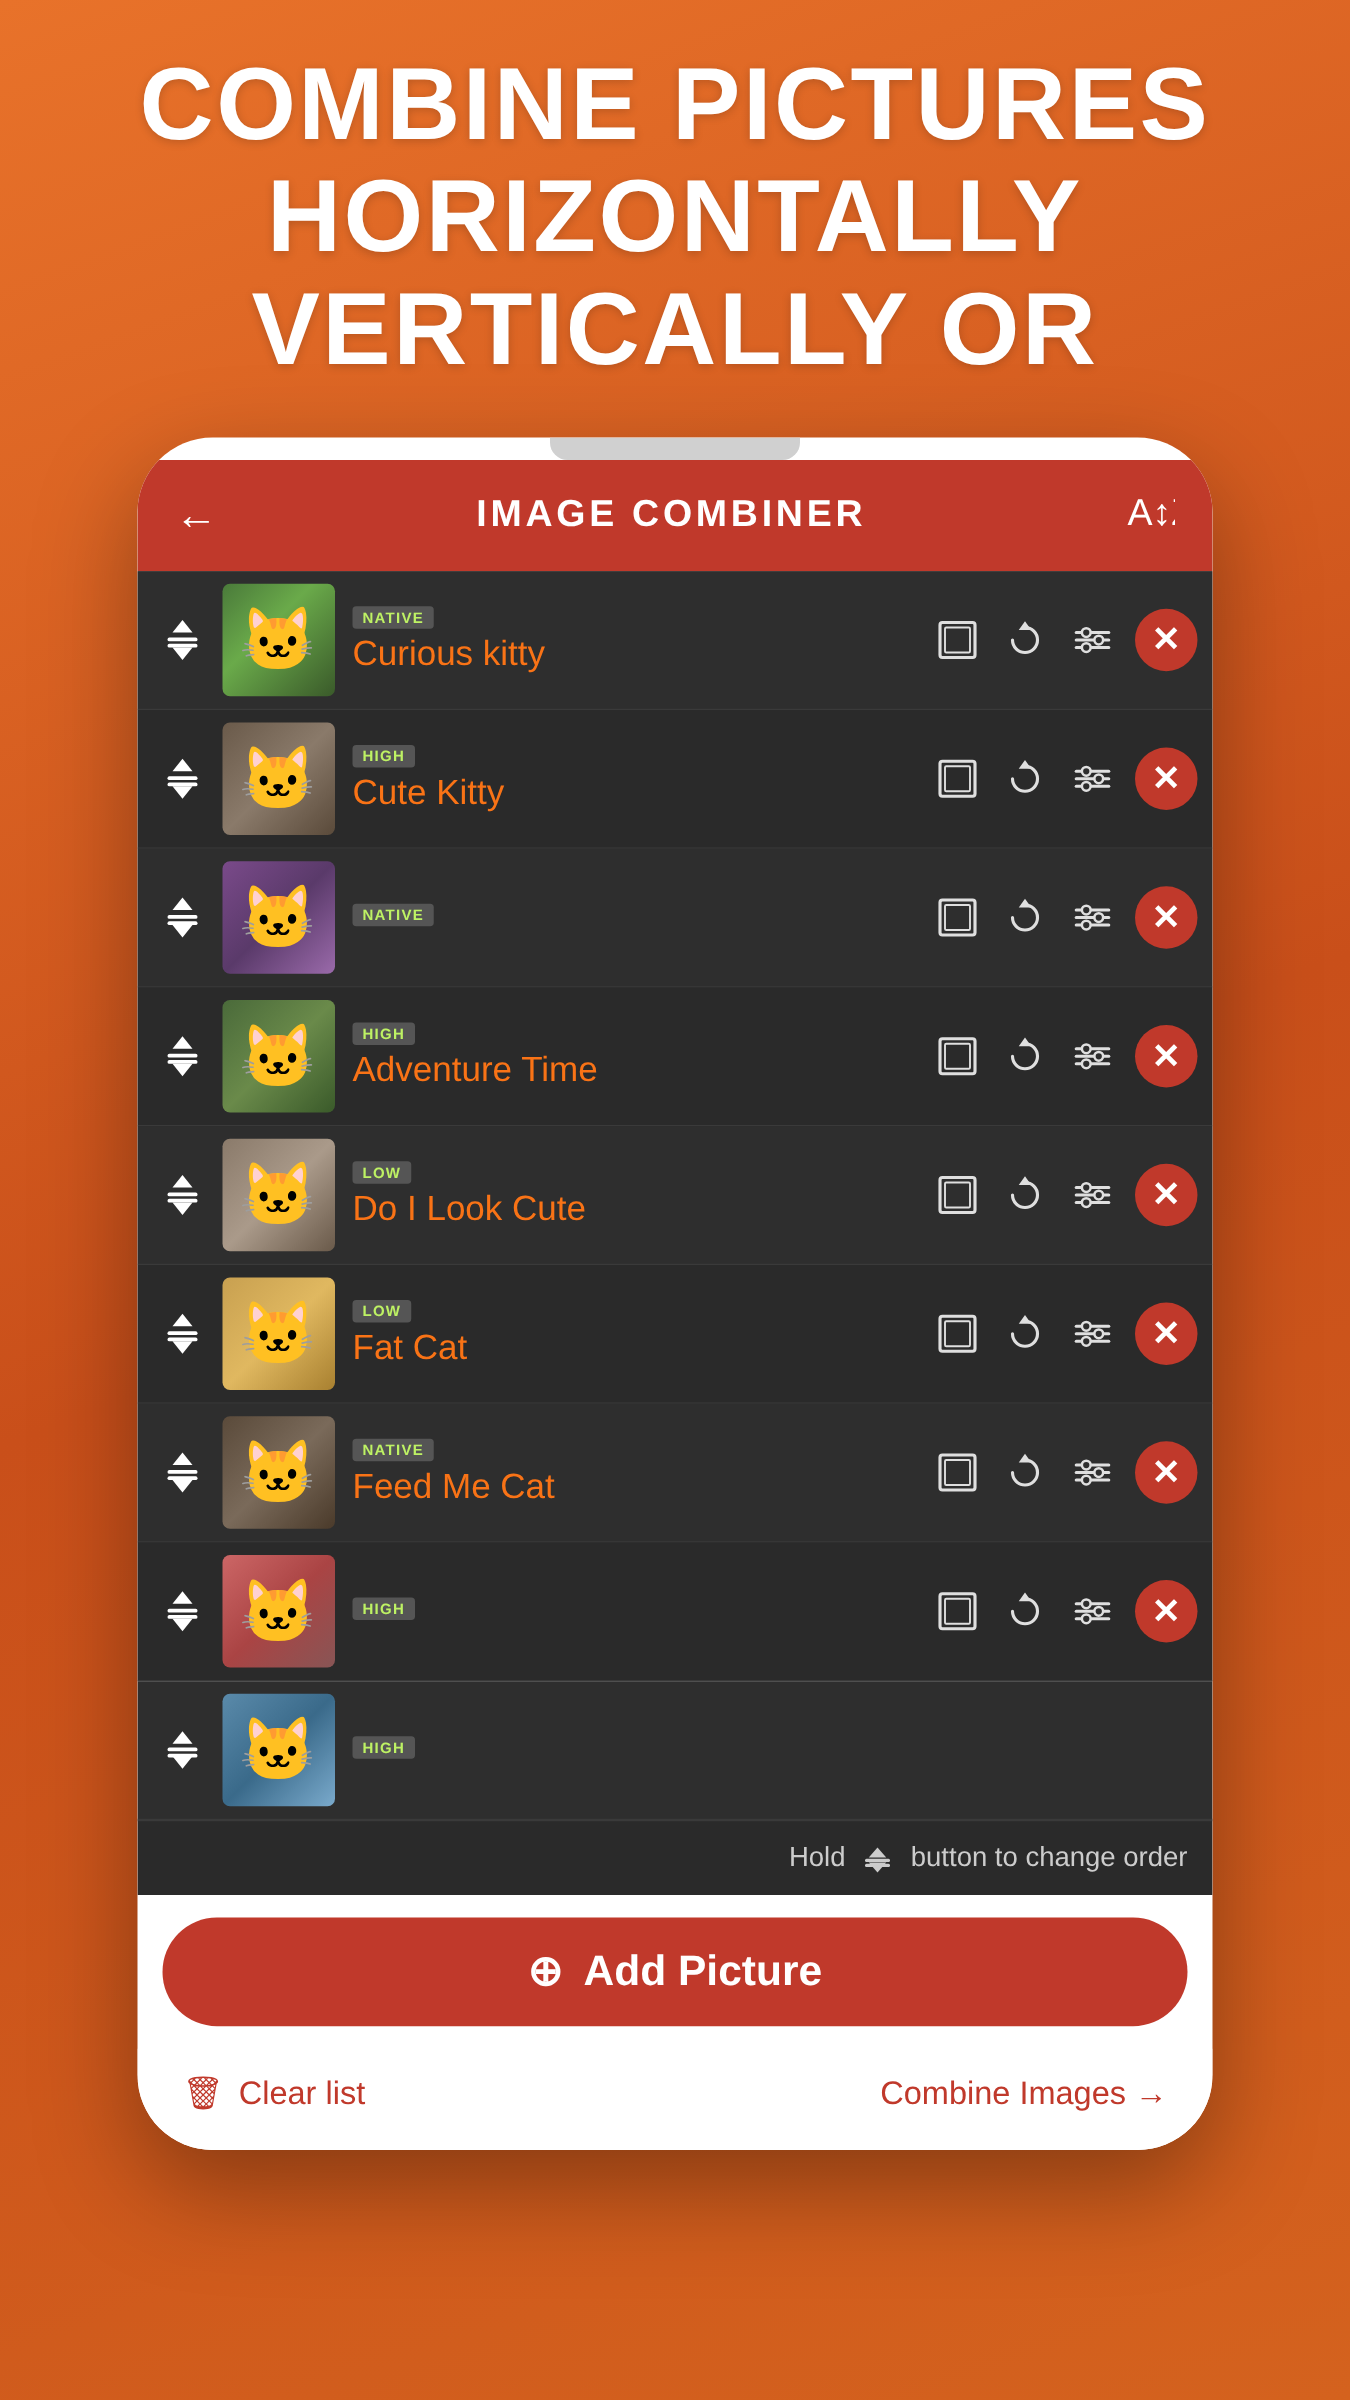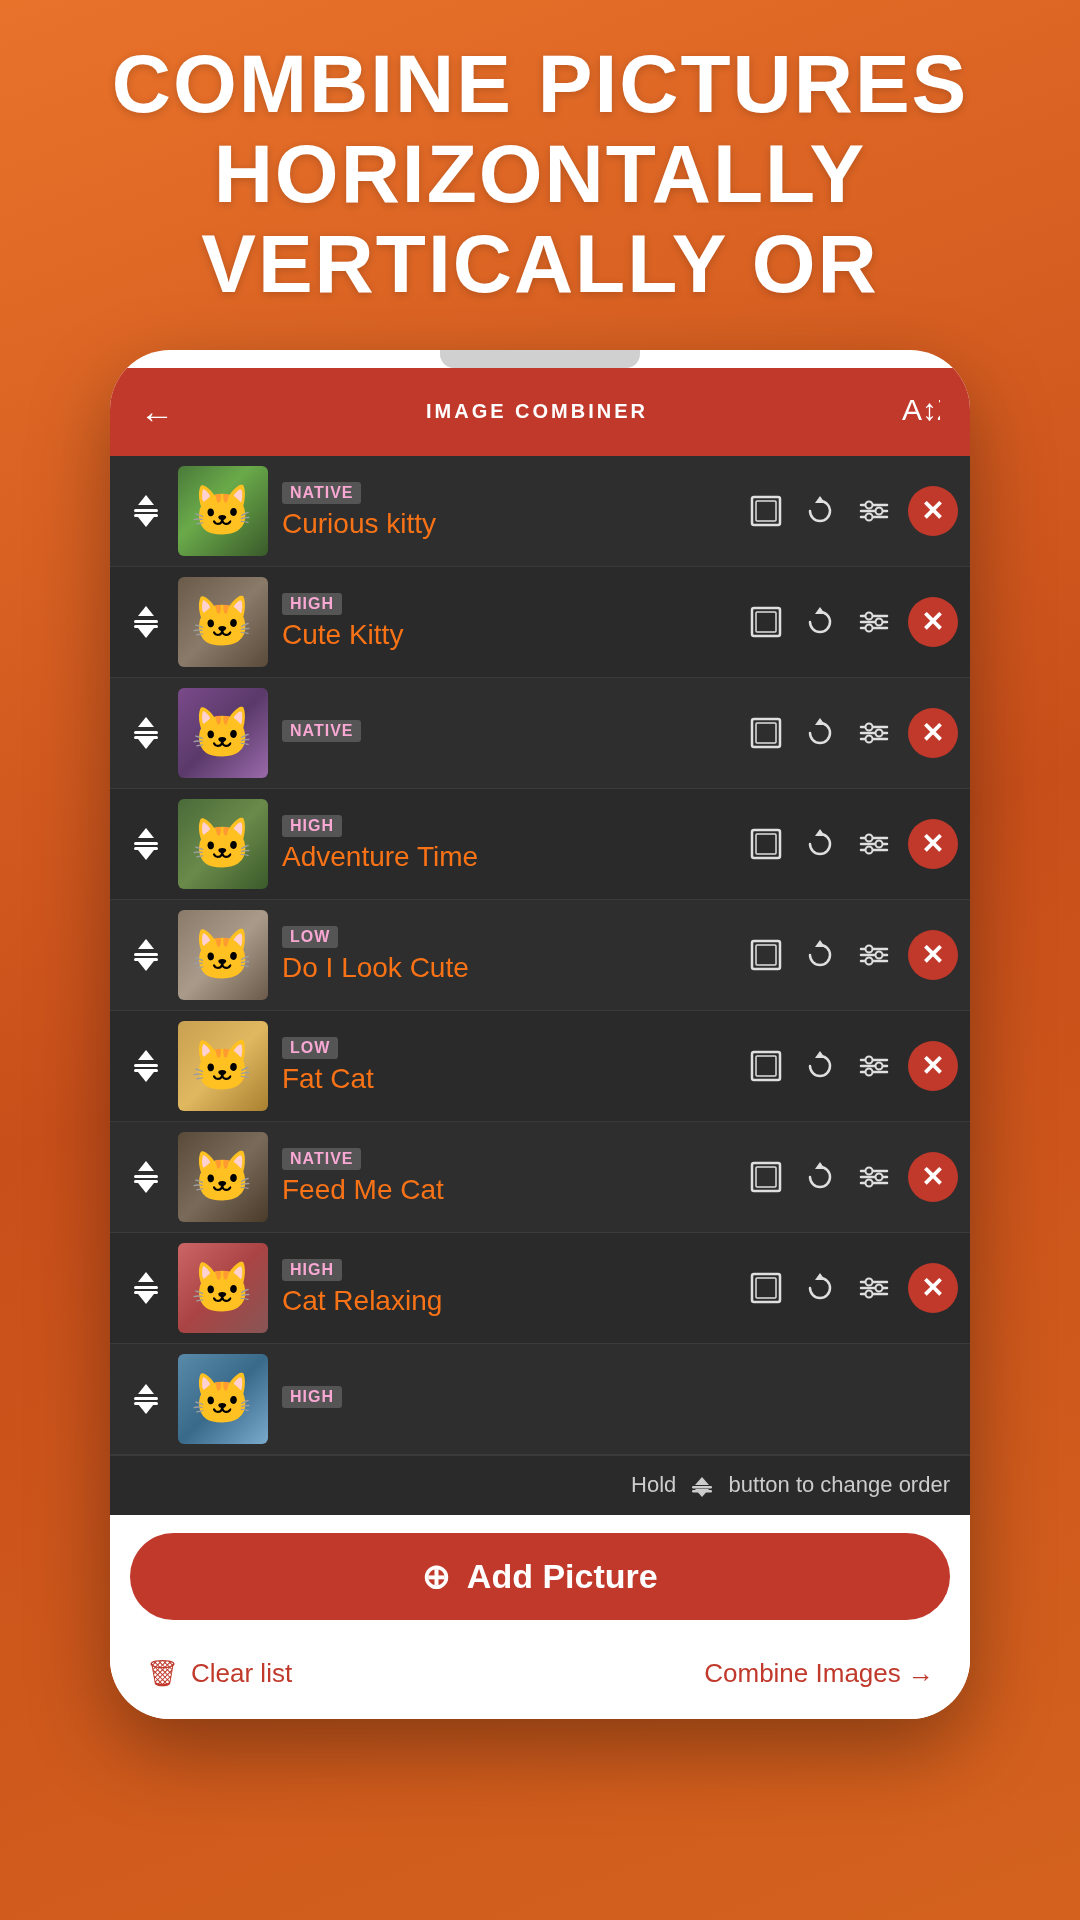--- a/index.html
+++ b/index.html
@@ -54,21 +54,21 @@
     
     .app-header {
       background: #c0392b;
       display: flex;
       align-items: center;
       justify-content: space-between;
       padding: 20px 30px;
     }
     .app-header-title {
       color: white;
-      font-size: 20px;
+      font-size: 30px;
       font-weight: 700;
       letter-spacing: 3px;
       text-transform: uppercase;
     }
     .header-icon {
       color: white;
       font-size: 34px;
       cursor: pointer;
     }
 
@@ -150,22 +150,22 @@
     
     .item-info {
       flex: 1;
       display: flex;
       flex-direction: column;
       justify-content: center;
     }
     .item-badge {
       display: inline-block;
       background: #555;
-      color: #f9a8d4;
-      font-size: 16px;
+      color: #bef264;
+      font-size: 12px;
       font-weight: 700;
       padding: 2px 8px;
       border-radius: 3px;
       margin-bottom: 4px;
       letter-spacing: 1px;
       align-self: flex-start;
     }
     .item-name {
       color: #f97316;
       font-size: 28px;
@@ -612,21 +612,20 @@
         <rect x="7" y="17" width="24" height="3" rx="1.5" fill="white"></rect>
         <rect x="7" y="22" width="24" height="3" rx="1.5" fill="white"></rect>
         <polygon points="19,35 27,25 11,25" fill="white"></polygon>
       </svg>
     </div>
     <div class="thumb cat-relax">
       <div class="cat-doodle"></div>
     </div>
     <div class="item-info">
       <span class="item-badge">HIGH</span>
-      <span class="item-name">Cat Relaxing</span>
     </div>
     <div class="item-actions">
       <div class="action-btn">
         <svg width="36" height="36" viewBox="0 0 36 36" fill="none" xmlns="http://www.w3.org/2000/svg">
           <rect x="4" y="4" width="28" height="28" rx="2" stroke="white" stroke-width="2.5" fill="none"></rect>
           <rect x="8" y="8" width="20" height="20" rx="1" stroke="white" stroke-width="1.5" fill="none"></rect>
         </svg>
       </div>
       <div class="action-btn">
         <svg width="36" height="36" viewBox="0 0 36 36" fill="none" xmlns="http://www.w3.org/2000/svg">

